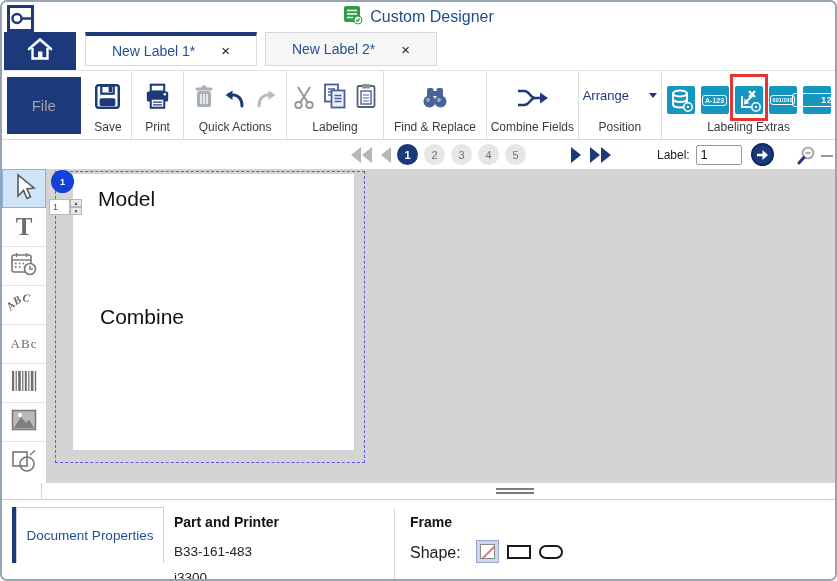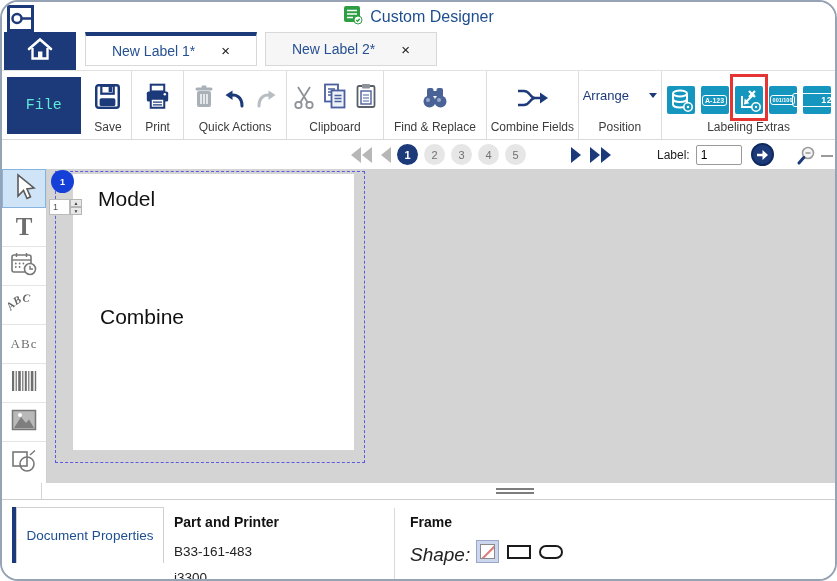--- a/index.html
+++ b/index.html
@@ -1,42 +1,42 @@
 <!DOCTYPE html>
 <html><head>
 <meta charset="utf-8">
 <style>
   * { margin:0; padding:0; box-sizing:border-box; }
   html,body { background:#fff; }
   body { font-family:"Liberation Sans","DejaVu Sans",sans-serif; }
 
   .window {
     position:relative; width:837px; height:581px;
-    border:2px solid #95a3b4; border-radius:18px; overflow:hidden; background:#fff;
+    border:2px solid #95a3b4; border-radius:7px; overflow:hidden; background:#fff;
   }
 
   
   .titlebar { position:absolute; left:0; top:0; width:100%; height:30px; background:#fff; }
   .app-icon { position:absolute; left:5px; top:3px; }
   .title-center { position:absolute; left:0; top:0; width:100%; height:30px;
     display:flex; align-items:center; justify-content:center; gap:7px; }
   .title-text { color:#1f4e8f; font-size:16px; }
 
   
   .tabbar { position:absolute; left:0; top:30px; width:100%; height:38px; background:#fff; display:flex; }
   .home-btn { width:72px; height:38px; background:#1c3a7a; display:flex; align-items:center; justify-content:center; margin-left:2px; cursor:pointer; }
   .tab { width:172px; height:34px; display:flex; align-items:center; justify-content:center; gap:26px;
     font-size:14px; color:#265093; border:1px solid #d8d8d8; background:#f6f6f6; margin-left:8px; position:relative; }
   .tab.active { background:#fff; border-top:4px solid #1c3a7a; margin-left:9px; }
   .tab .close { color:#222; font-size:15px; cursor:pointer; line-height:1; }
 
   
   .ribbon { position:absolute; left:0; top:68px; width:100%; height:70px; background:#fff; border-top:1px solid #e2e2e2; border-bottom:1px solid #d9d9d9; display:flex; }
-  .file-btn { width:74px; height:57px; margin:6px 4px 0 5px; background:#1c3a7a; color:#5eead4; font-size:15px;
-    display:flex; align-items:center; justify-content:center; cursor:pointer;font-family:Liberation Mono, monospace; }
+  .file-btn { width:74px; height:57px; margin:6px 4px 0 5px; background:#1c3a7a; color:#a3a3a3; font-size:15px;
+    display:flex; align-items:center; justify-content:center; cursor:pointer; }
   .rgroup { position:relative; height:100%; border-right:1px solid #dddddd; display:flex; flex-direction:column; align-items:center; }
   .ricons { display:flex; align-items:flex-end; gap:7px; margin-top:9px; height:34px; }
   .rlabel { position:absolute; bottom:5px; width:100%; text-align:center; font-size:12px; color:#3c3c3c; white-space:nowrap; }
   .w-save{width:48px;} .w-print{width:52px;} .w-qa{width:104px;} .w-clip{width:97px;}
   .w-find{width:104px;} .w-comb{width:92px;} .w-pos{width:84px;} .w-extra{width:174px; border-right:none;}
   .arrange-line { display:flex; align-items:center; gap:20px; margin-top:17px; color:#1c3a7a; font-size:13px; }
   .caret-down { width:0; height:0; border-left:4px solid transparent; border-right:4px solid transparent; border-top:5px solid #1c3a7a; }
   .extra-icon { width:28px; height:28px; background:#1596be; border-radius:2px; position:relative;
     display:flex; align-items:center; justify-content:center; }
   .extra-chip { border:1.5px solid #fff; border-radius:3px; color:#fff; font-weight:bold; padding:1px 2px; }
@@ -91,21 +91,21 @@
   .bottompanel { position:absolute; left:0; top:497px; width:100%; bottom:0; background:#fff; border-top:1px solid #cfcfcf; overflow:hidden; }
   .docprops-accent { position:absolute; left:10px; top:7px; width:4px; height:56px; background:#1c3a7a; }
   .docprops-tab { position:absolute; left:14px; top:7px; width:148px; height:56px; background:#fff;
     border:1px solid #d0d0d0; border-bottom:none; display:flex; align-items:center; justify-content:center; cursor:pointer; }
   .docprops-text { color:#1d4f91; font-size:13.5px; white-space:nowrap; }
   .pp-heading { position:absolute; left:172px; top:14px; font-size:14px; font-weight:bold; color:#111; }
   .pp-part { position:absolute; left:172px; top:44px; font-size:13.5px; color:#222; }
   .pp-printer { position:absolute; left:172px; top:70px; font-size:13.5px; color:#222; }
   .vdivider { position:absolute; left:392px; top:8px; width:1px; height:72px; background:#d9d9d9; }
   .fr-heading { position:absolute; left:408px; top:14px; font-size:14px; font-weight:bold; color:#111; }
-  .fr-shape-label { position:absolute; left:408px; top:44px; font-size:19px; color:#222;font-style:italic; }
+  .fr-shape-label { position:absolute; left:408px; top:44px; font-size:16px; color:#222; }
   .shape-row { position:absolute; left:474px; top:40px; display:flex; align-items:center; gap:8px; }
   .shape-none { width:23px; height:23px; background:#ccd6ee; border:1px solid #9aa7c7; display:flex; align-items:center; justify-content:center; cursor:pointer; }
   .shape-none-inner { width:15px; height:15px; background:#fff; border:1px solid #8a8a8a; position:relative; overflow:hidden; }
   .shape-none-inner::after { content:""; position:absolute; left:-3px; top:6px; width:22px; height:2px; background:#dd7a7a; transform:rotate(-45deg); }
   .shape-rect { width:24px; height:14px; border:2.5px solid #1a1a1a; background:#fff; cursor:pointer; }
   .shape-round { width:24px; height:14px; border:2.5px solid #1a1a1a; border-radius:7px; background:#fff; cursor:pointer; }
 </style>
 </head>
 <body>
 
@@ -241,21 +241,21 @@
           <svg width="24" height="27" viewBox="0 0 24 27">
             <rect x="2.5" y="3" width="17" height="21" rx="1.5" fill="#fff" stroke="#5a6069" stroke-width="1.8"></rect>
             <rect x="7" y="1" width="8" height="4.5" rx="1" fill="#8d9299"></rect>
             <rect x="6" y="8" width="10" height="13" fill="#fff" stroke="#4a5f9e" stroke-width="1.4"></rect>
             <line x1="8" y1="12" x2="14" y2="12" stroke="#4a5f9e" stroke-width="1.2"></line>
             <line x1="8" y1="15" x2="14" y2="15" stroke="#4a5f9e" stroke-width="1.2"></line>
             <line x1="8" y1="18" x2="14" y2="18" stroke="#4a5f9e" stroke-width="1.2"></line>
           </svg>
         </span>
       </div>
-      <div class="rlabel">Clipboard</div>
+      <div class="rlabel">Labeling</div>
     </div>
 
     <div class="rgroup w-find">
       <div class="ricons">
         <span>
           <svg width="30" height="26" viewBox="0 0 30 26">
             <rect x="7" y="4" width="6.5" height="10" rx="2" fill="#4a6396"></rect>
             <rect x="16.5" y="4" width="6.5" height="10" rx="2" fill="#4a6396"></rect>
             <rect x="12.5" y="7" width="5" height="5" fill="#4a6396"></rect>
             <circle cx="9.5" cy="17.5" r="6" fill="#4a6396"></circle>

